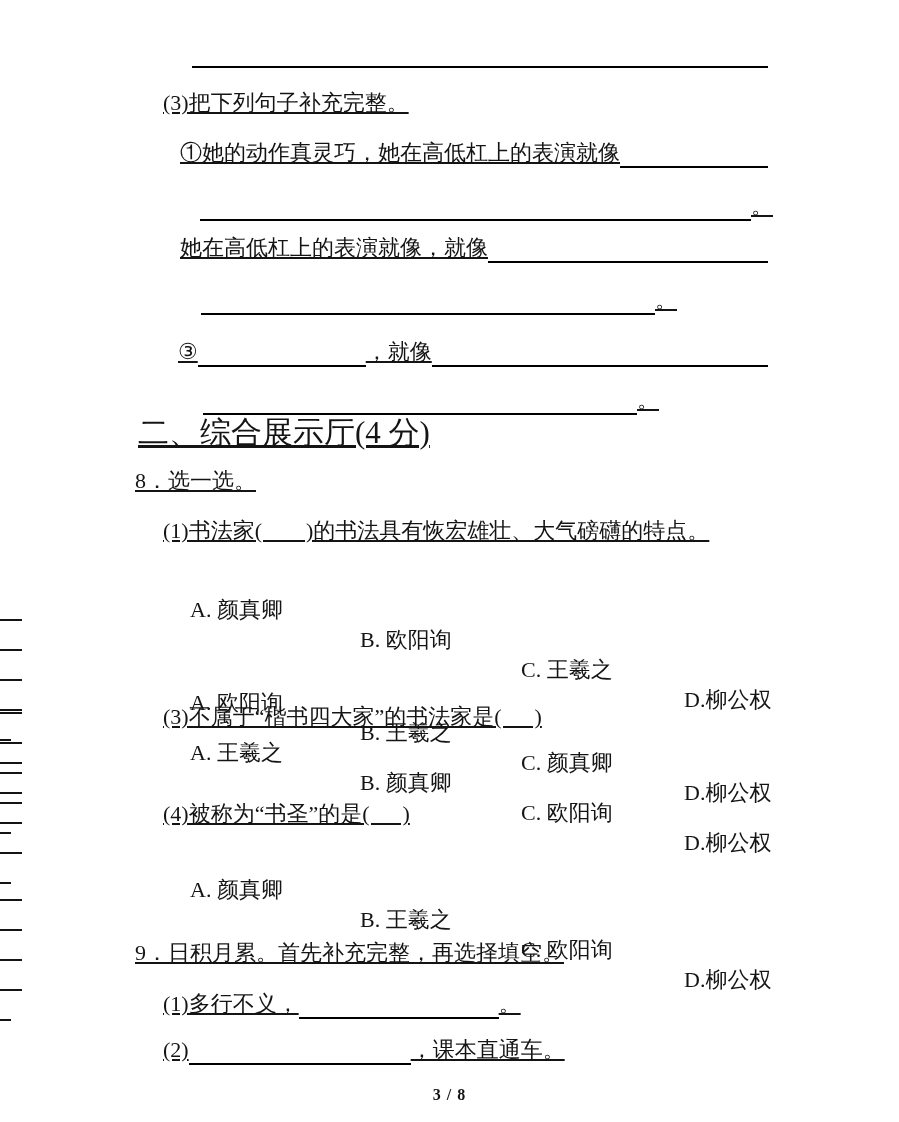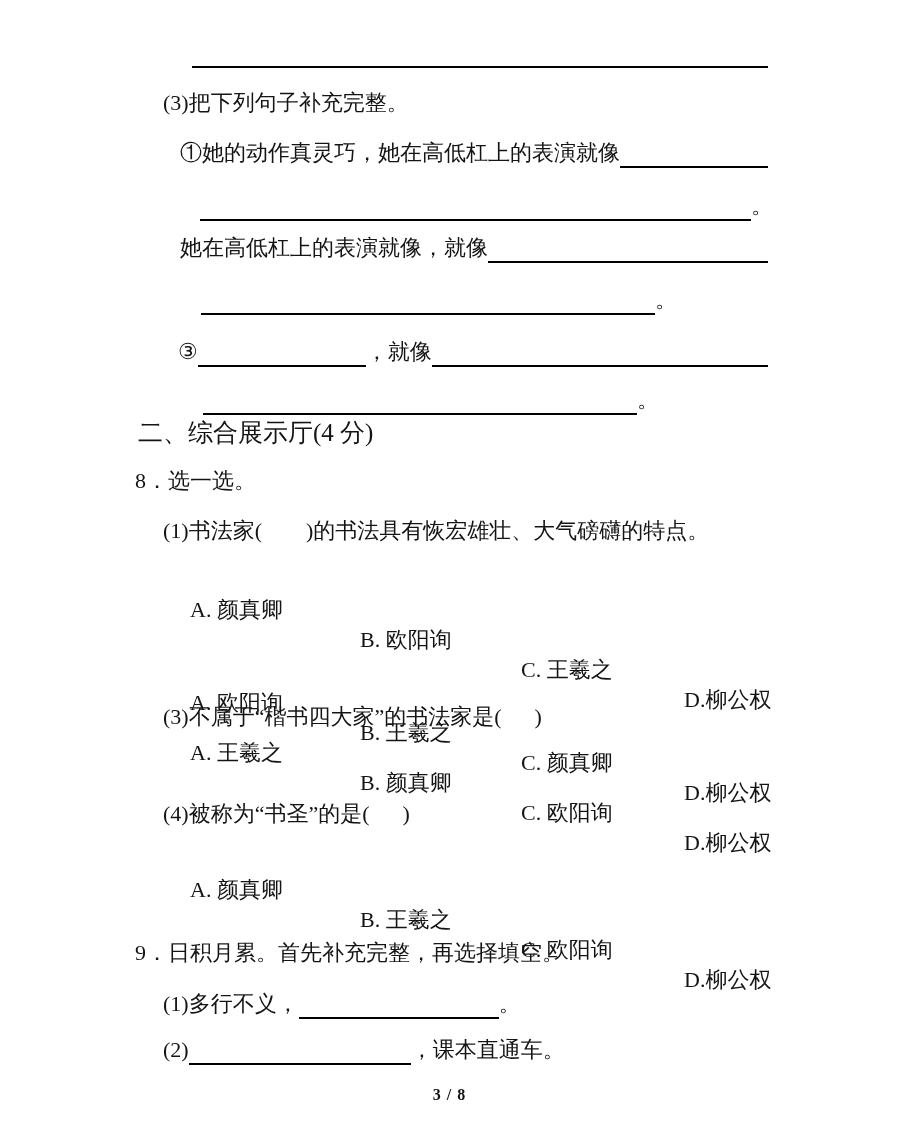--- a/index.html
+++ b/index.html
@@ -10,35 +10,36 @@
     overflow:hidden;
     font-family:"Liberation Serif","DejaVu Serif",serif;
     color:#141414;
   }
   .row{
     position:absolute;
     height:30px;
     line-height:30px;
     font-size:22px;
     white-space:pre;
+    text-decoration:underline;
   }
   .flex{display:flex;align-items:flex-end;}
   .flex > span{display:block;text-align:center;}
   .txt{white-space:pre;}
   .blank{
     border-bottom:2px solid #000;
     height:24px;
   }
   .fillrest{flex:1 1 auto;}
   .uline{
     position:absolute;
     height:0;
     border-bottom:2px solid #000;
   }
-  .heading{font-size:25px;}
+  .heading{font-size:31px;}
   .footer{
     position:absolute;
     left:0;top:1086px;width:899px;
     text-align:center;
     font-size:16px;
     font-weight:bold;
     letter-spacing:1px;
   }
 </style>
 </head>

